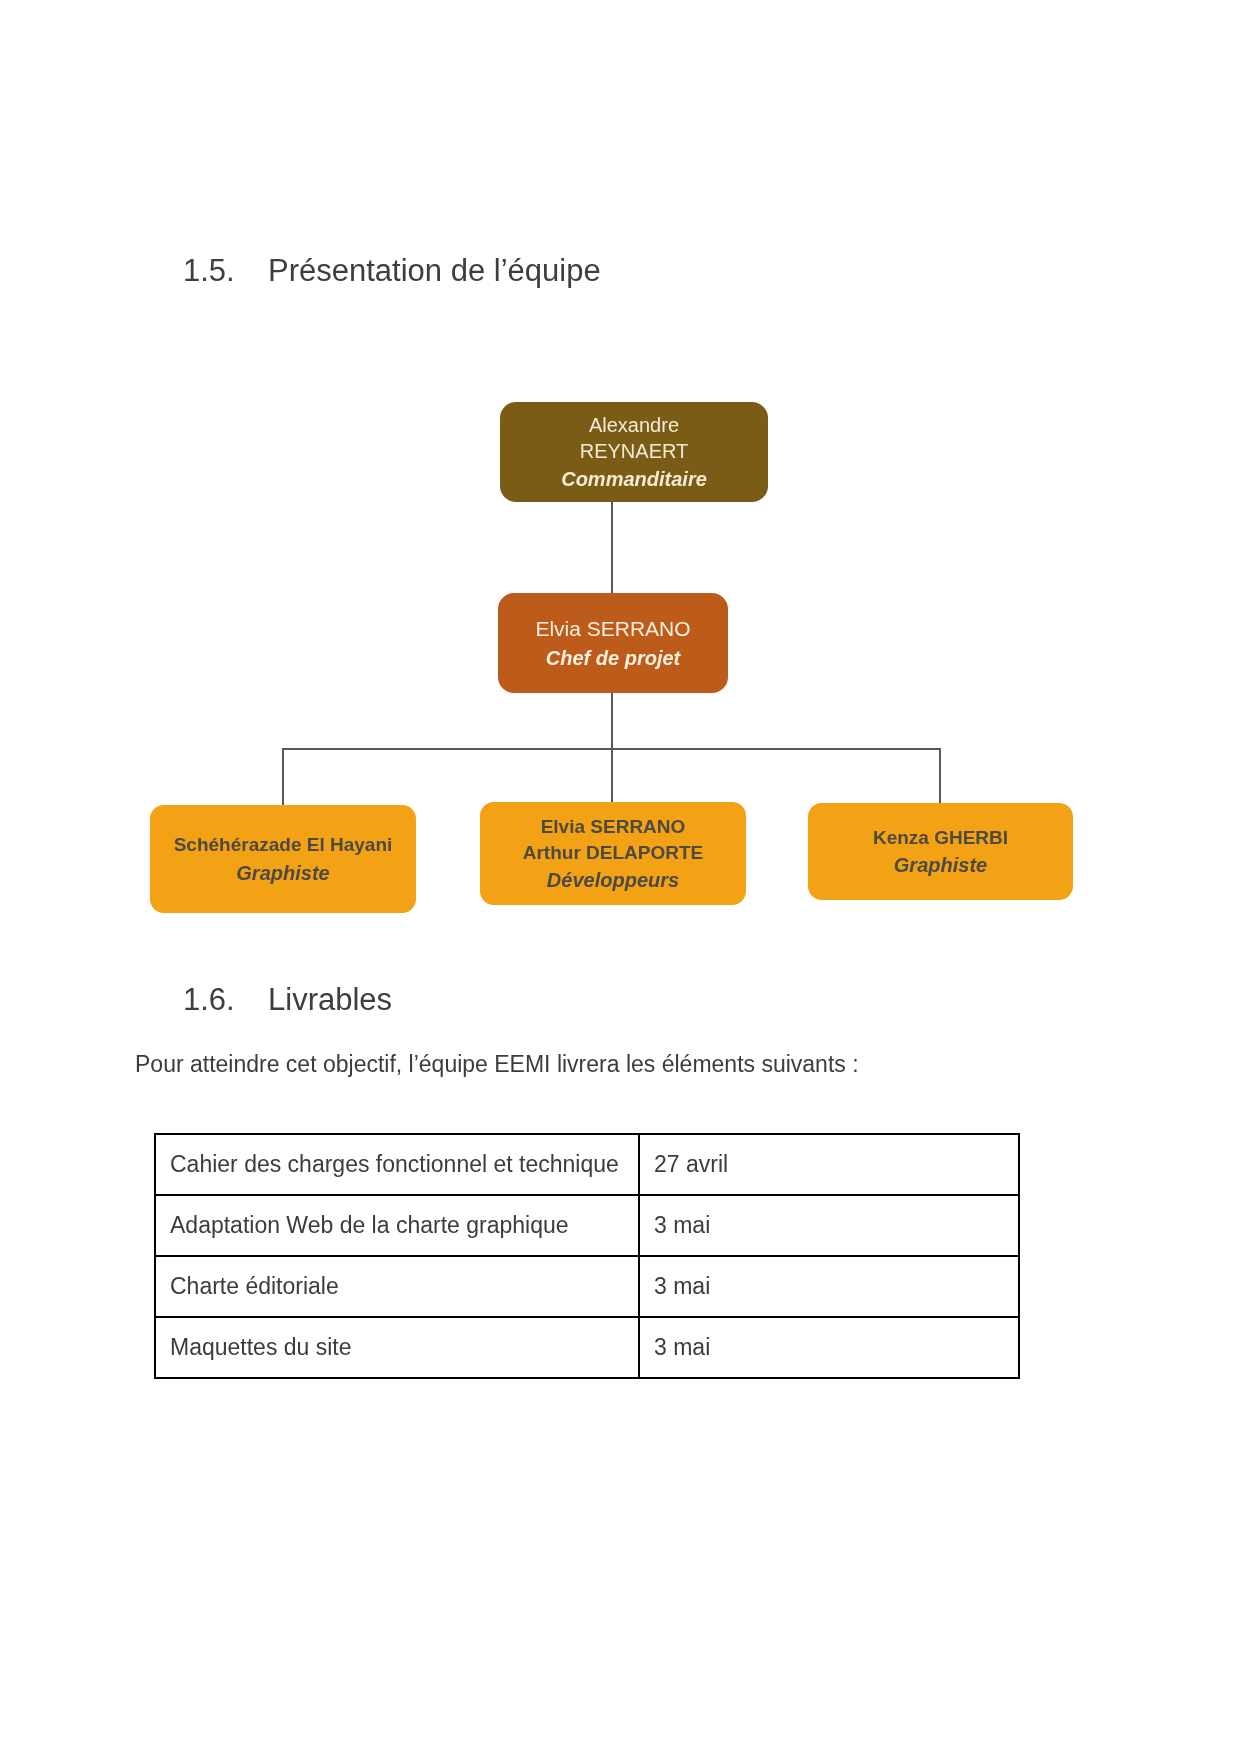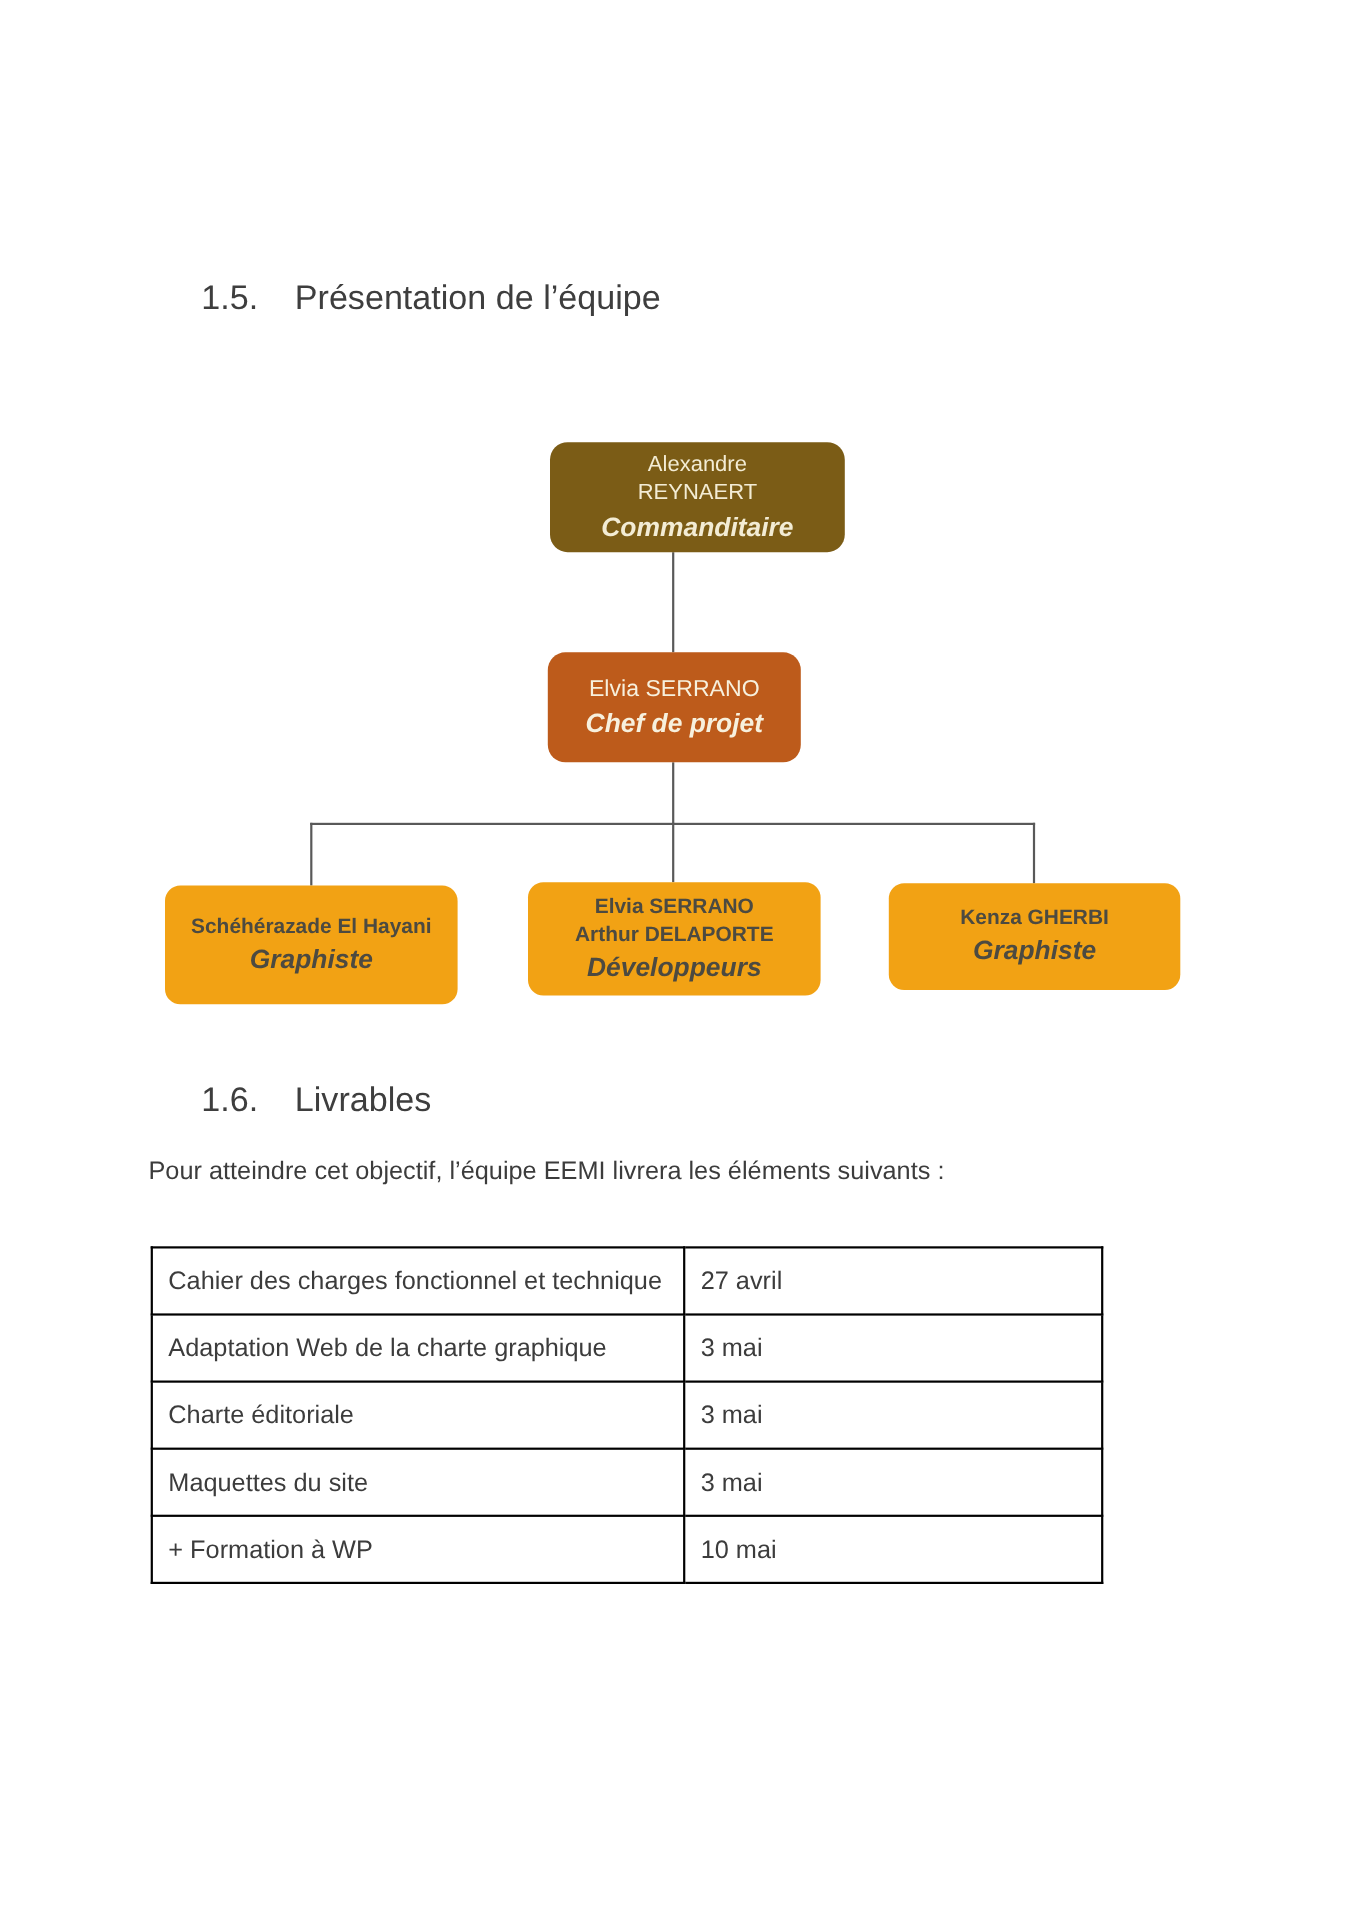--- a/index.html
+++ b/index.html
@@ -42,21 +42,21 @@
     position: absolute;
     display: flex;
     flex-direction: column;
     align-items: center;
     justify-content: center;
     text-align: center;
     border-radius: 16px;
     padding: 4px 6px;
   }
   .node-name { white-space: pre-line; line-height: 1.32; }
-  .node-role { font-weight: 700; font-style: italic; font-size: 24px; line-height: 1.3; margin-top: 2px; }
+  .node-role { font-weight: 700; font-style: italic; font-size: 20px; line-height: 1.3; margin-top: 2px; }
 
   .obox-root {
     left: 500px; top: 402px; width: 268px; height: 100px;
     background: var(--root-bg, #7b5c16);
     color: var(--root-fg, #f3ecd4);
   }
   .obox-root .node-name { font-size: 20px; font-weight: 400; }
 
   .obox-manager {
     left: 498px; top: 593px; width: 230px; height: 100px;
@@ -79,21 +79,21 @@
   .v1 { left: 611px; top: 502px; width: 2px; height: 91px; }
   .v2 { left: 611px; top: 693px; width: 2px; height: 56px; }
   .hline { left: 282px; top: 748px; width: 659px; height: 2px; }
   .v-left  { left: 282px; top: 748px; width: 2px; height: 57px; }
   .v-mid   { left: 611px; top: 748px; width: 2px; height: 54px; }
   .v-right { left: 939px; top: 748px; width: 2px; height: 55px; }
 
   
   .dtable {
     position: absolute;
-    left: 137px; top: 1133px;
+    left: 154px; top: 1133px;
     width: 864px;
     border-collapse: collapse;
     table-layout: fixed;
   }
   .dtable td {
     border: 2px solid #000000;
     font-size: 23px;
     line-height: 33px;
     color: #3c3c3c;
     padding: 13px 14px;
@@ -168,20 +168,16 @@
           <td>3 mai</td>
         </tr>
         <tr>
           <td>Charte éditoriale</td>
           <td>3 mai</td>
         </tr>
         <tr>
           <td>Maquettes du site</td>
           <td>3 mai</td>
         </tr>
-        <tr>
-          <td>+ Formation à WP</td>
-          <td>10 mai</td>
-        </tr>
       </tbody>
   </table>
 
 </div>
 
 </body></html>

